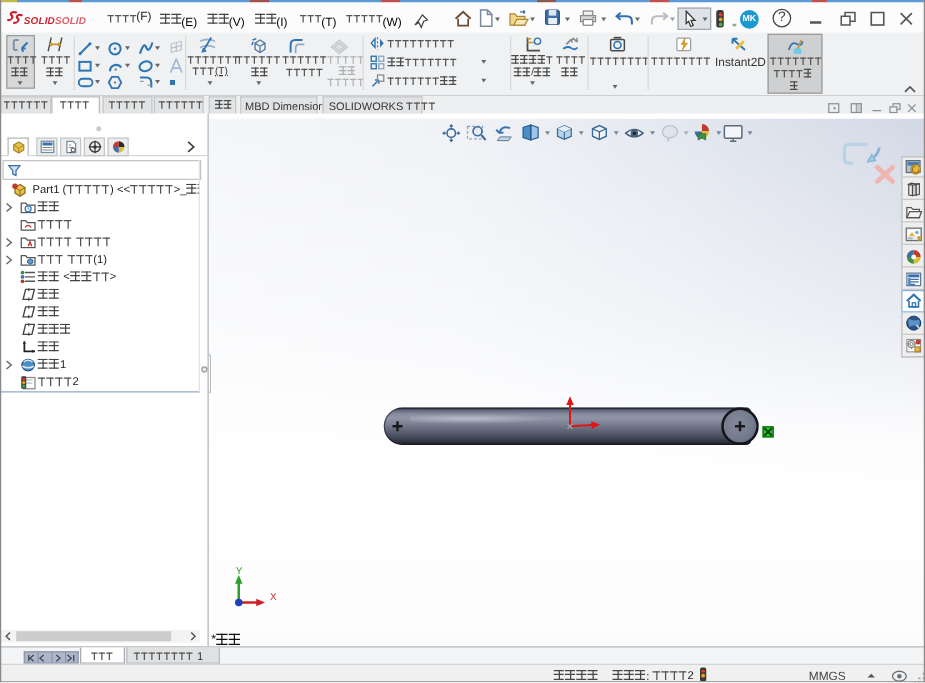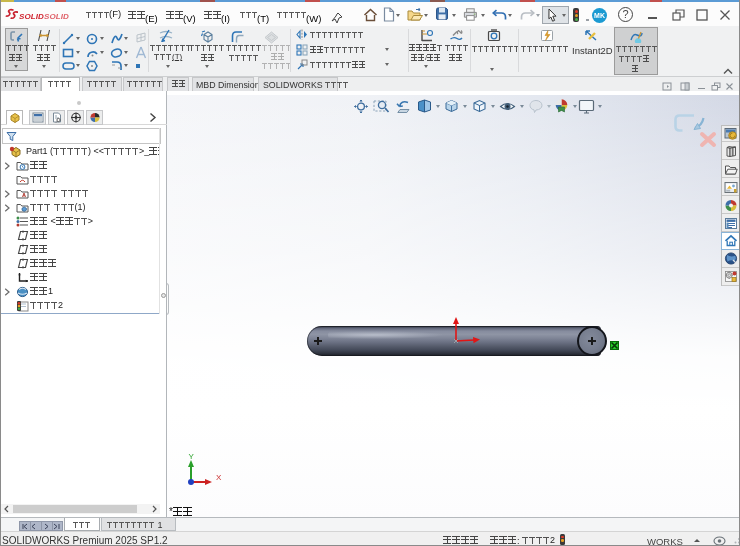--- a/index.html
+++ b/index.html
@@ -672,27 +672,26 @@
         <path d="M24 1 L27 3.5 L24 6" fill="none" stroke="#3a4258" stroke-width="1"></path>
         <path d="M33 1 L36 3.5 L33 6 M38 1 L38 6" fill="none" stroke="#3a4258" stroke-width="1"></path>
       </svg>
  <div class="ab" style="left:64px;top:0;width:36px;height:13px;background:#fff;border:1px solid #a8acb0;border-top:none"></div>
  <div class="ab" style="left:73px;top:3px"><span class="j a6"></span><span class="j a6"></span><span class="j a6"></span></div>
  <div class="ab" style="left:101px;top:0;width:75px;height:13px;background:#e0e1e3;border:1px solid #b8bcc0;border-top:none"></div>
  <div class="ab" style="left:107px;top:3px"><span class="j a6"></span><span class="j a6"></span><span class="j a6"></span><span class="j a6"></span><span class="j a6"></span><span class="j a6"></span><span class="j a6"></span><span class="j a6"></span><span style="font-size:9px;color:#333;vertical-align:top;position:relative;top:-1.5px">&nbsp;1</span></div>
 </div>
 
 <div class="ab" id="statusbar" style="left:0;top:531px;width:740px;height:15px;background:#f0f0f0;border-top:1px solid #d4d4d4;font-size:0">
- <div class="ab" style="left:2px;top:3px;font-size:10px;color:#333">SOLIDWORKS Premium 2025 SP1.2</div>
  <div class="ab" style="left:443px;top:4px"><span class="j k8"></span><span class="j k8"></span><span class="j k8"></span><span class="j k8"></span></div>
  <div class="ab" style="left:490px;top:4px"><span class="j k8"></span><span class="j k8"></span><span class="j k8"></span><span style="font-size:9px;color:#222;vertical-align:top">:&nbsp;</span><span class="j a7"></span><span class="j a7"></span><span class="j a7"></span><span class="j a7"></span><span style="font-size:9px;color:#222;vertical-align:top;position:relative;top:-1px">2</span></div>
  <div class="ab" style="left:560px;top:2px;width:5px;height:11px;border-radius:1.5px;background:#3a3a3a"></div>
  <div class="ab" style="left:561.2px;top:3.5px;width:2.6px;height:2.6px;border-radius:50%;background:#e03a2a"></div>
  <div class="ab" style="left:561.2px;top:7px;width:2.6px;height:2.6px;border-radius:50%;background:#e8a020"></div>
- <div class="ab" style="left:647px;top:3.5px;font-size:9.5px;color:#444">WORKS</div>
+ <div class="ab" style="left:647px;top:3.5px;font-size:9.5px;color:#444">MMGS</div>
  <div class="ab" style="left:694px;top:7px;width:0;height:0;border-left:3px solid transparent;border-right:3px solid transparent;border-bottom:3.5px solid #555"></div>
  <svg class="ab" style="left:713px;top:3px" width="13" height="12" viewBox="0 0 13 12">
         <ellipse cx="6.5" cy="6" rx="5.5" ry="4" fill="none" stroke="#6a7278" stroke-width="1.1"></ellipse>
         <circle cx="6.5" cy="6" r="1.8" fill="#6a7278"></circle>
       </svg>
  <svg class="ab" style="left:730px;top:5px" width="11" height="11" viewBox="0 0 11 11">
         <g fill="#b0b4b8">
           <circle cx="9" cy="2" r="1"></circle>
           <circle cx="9" cy="5.5" r="1"></circle>
           <circle cx="9" cy="9" r="1"></circle>

